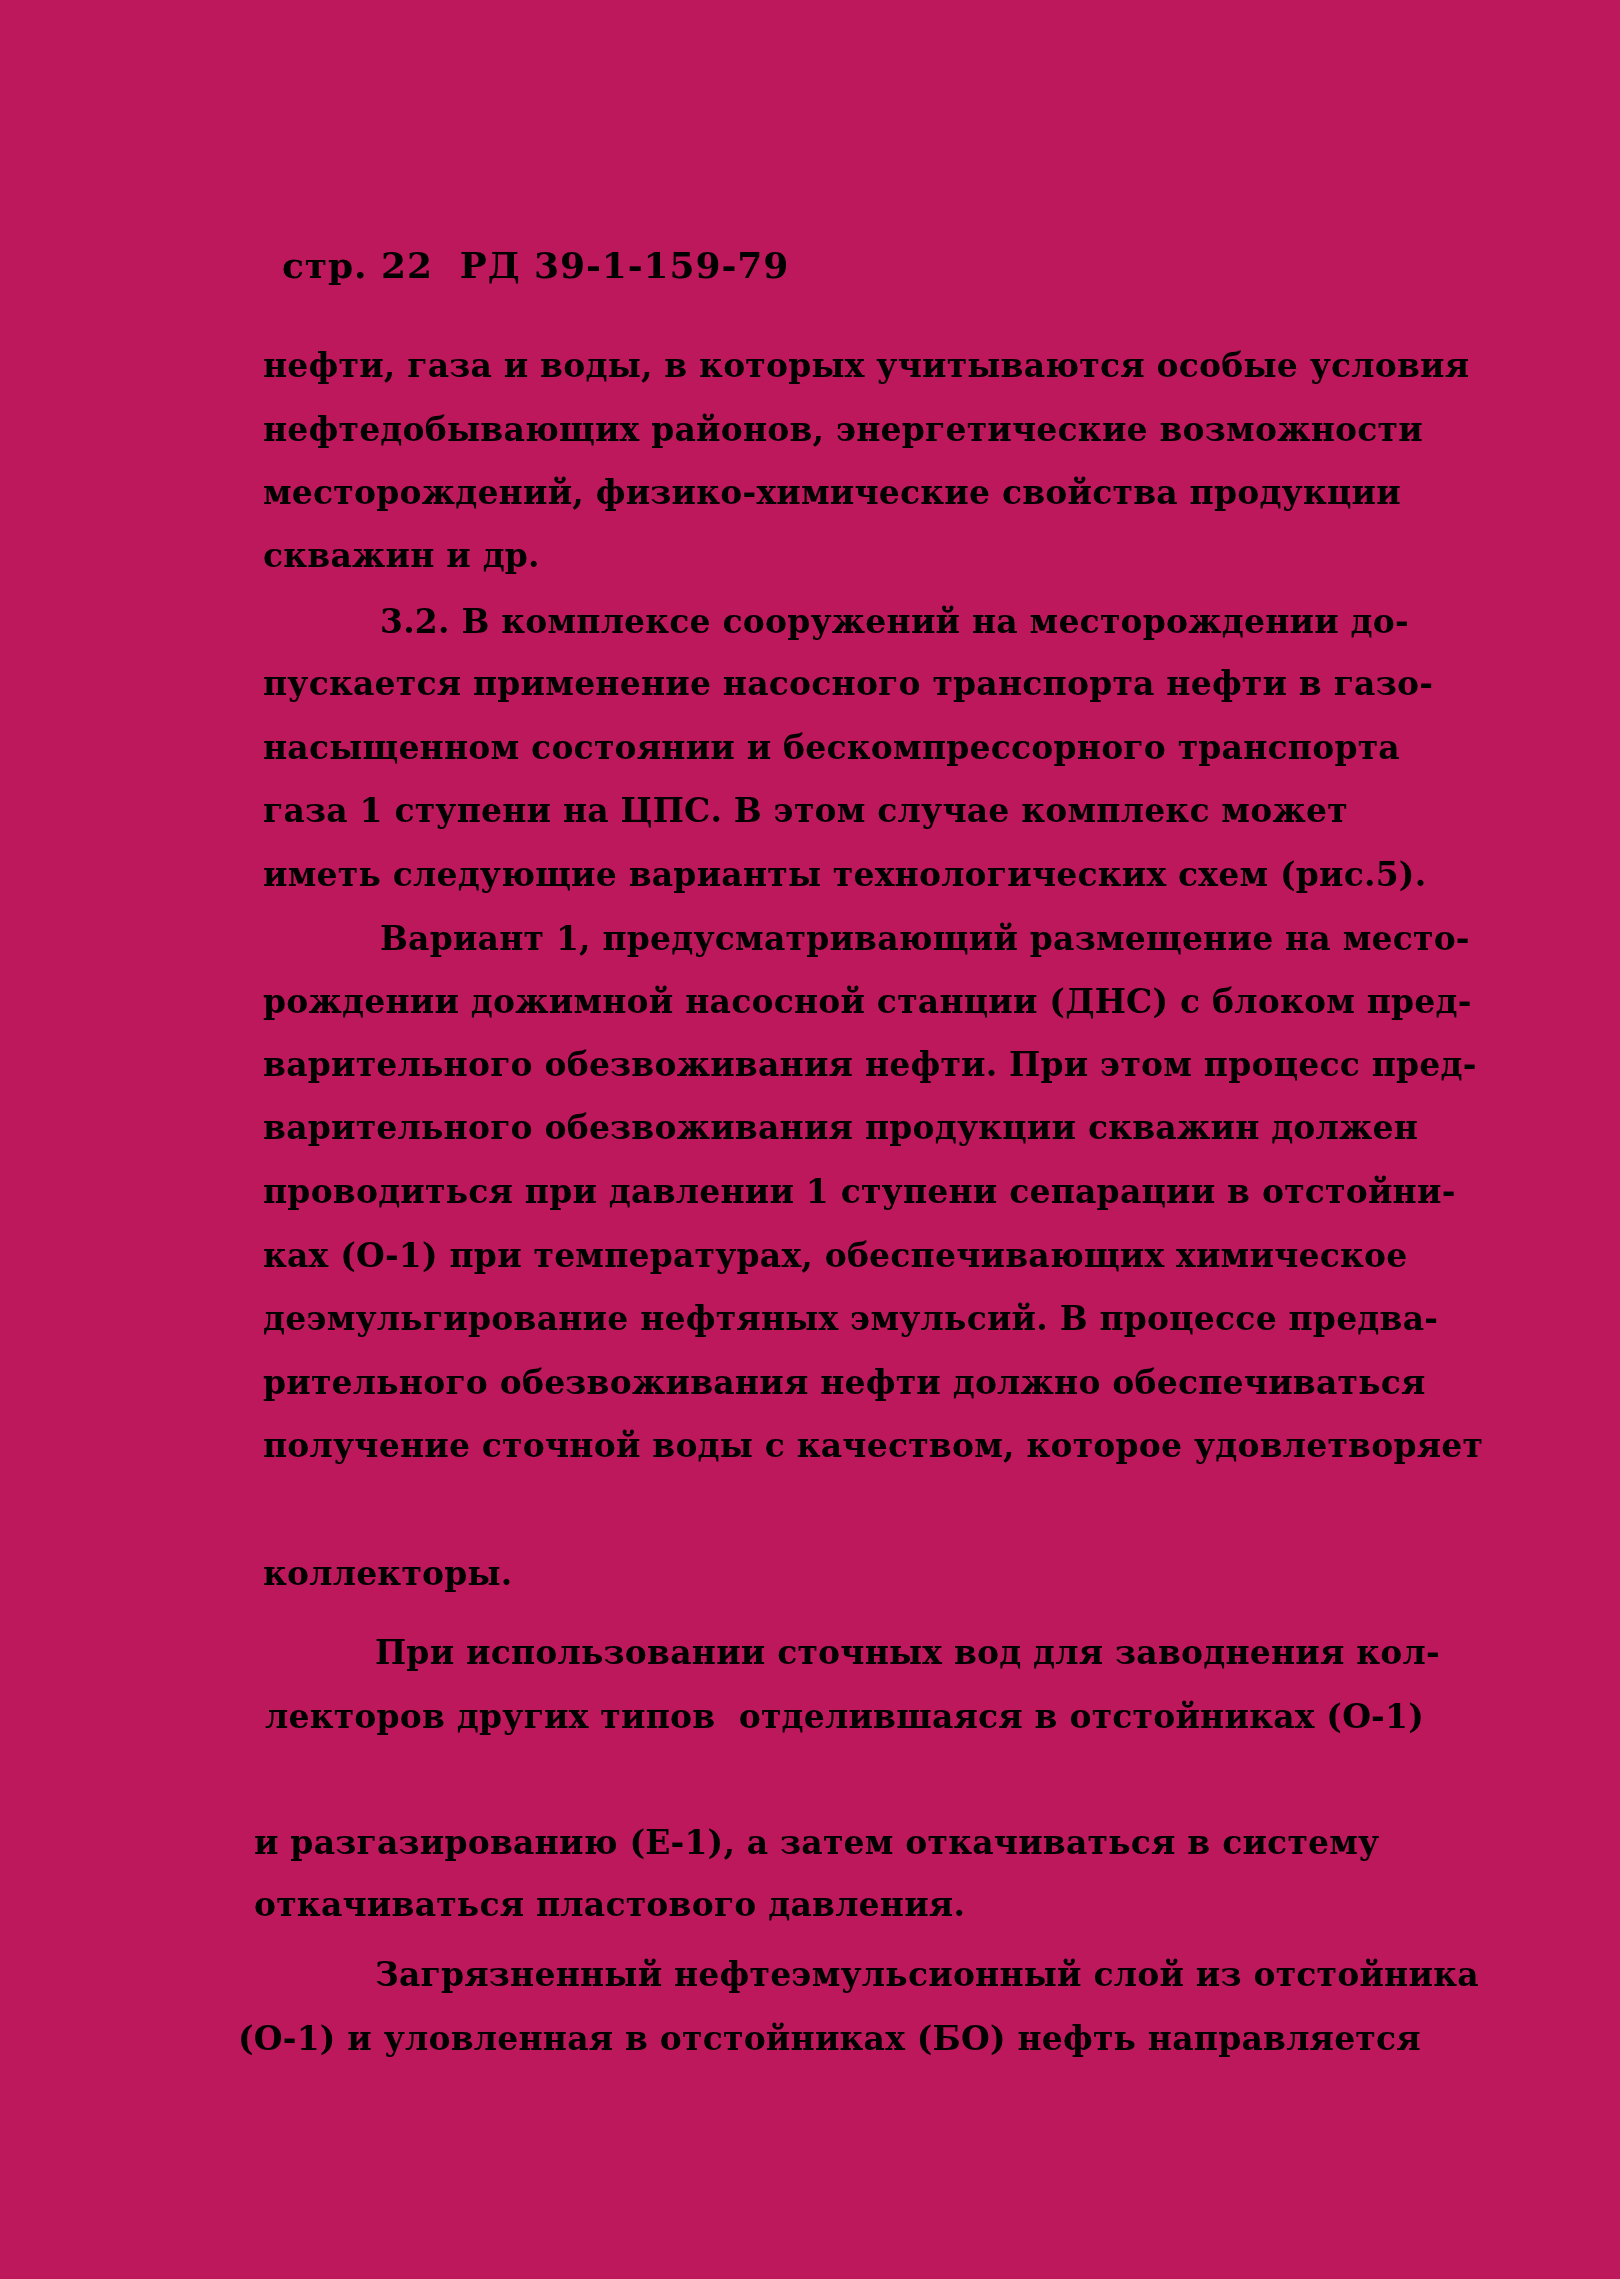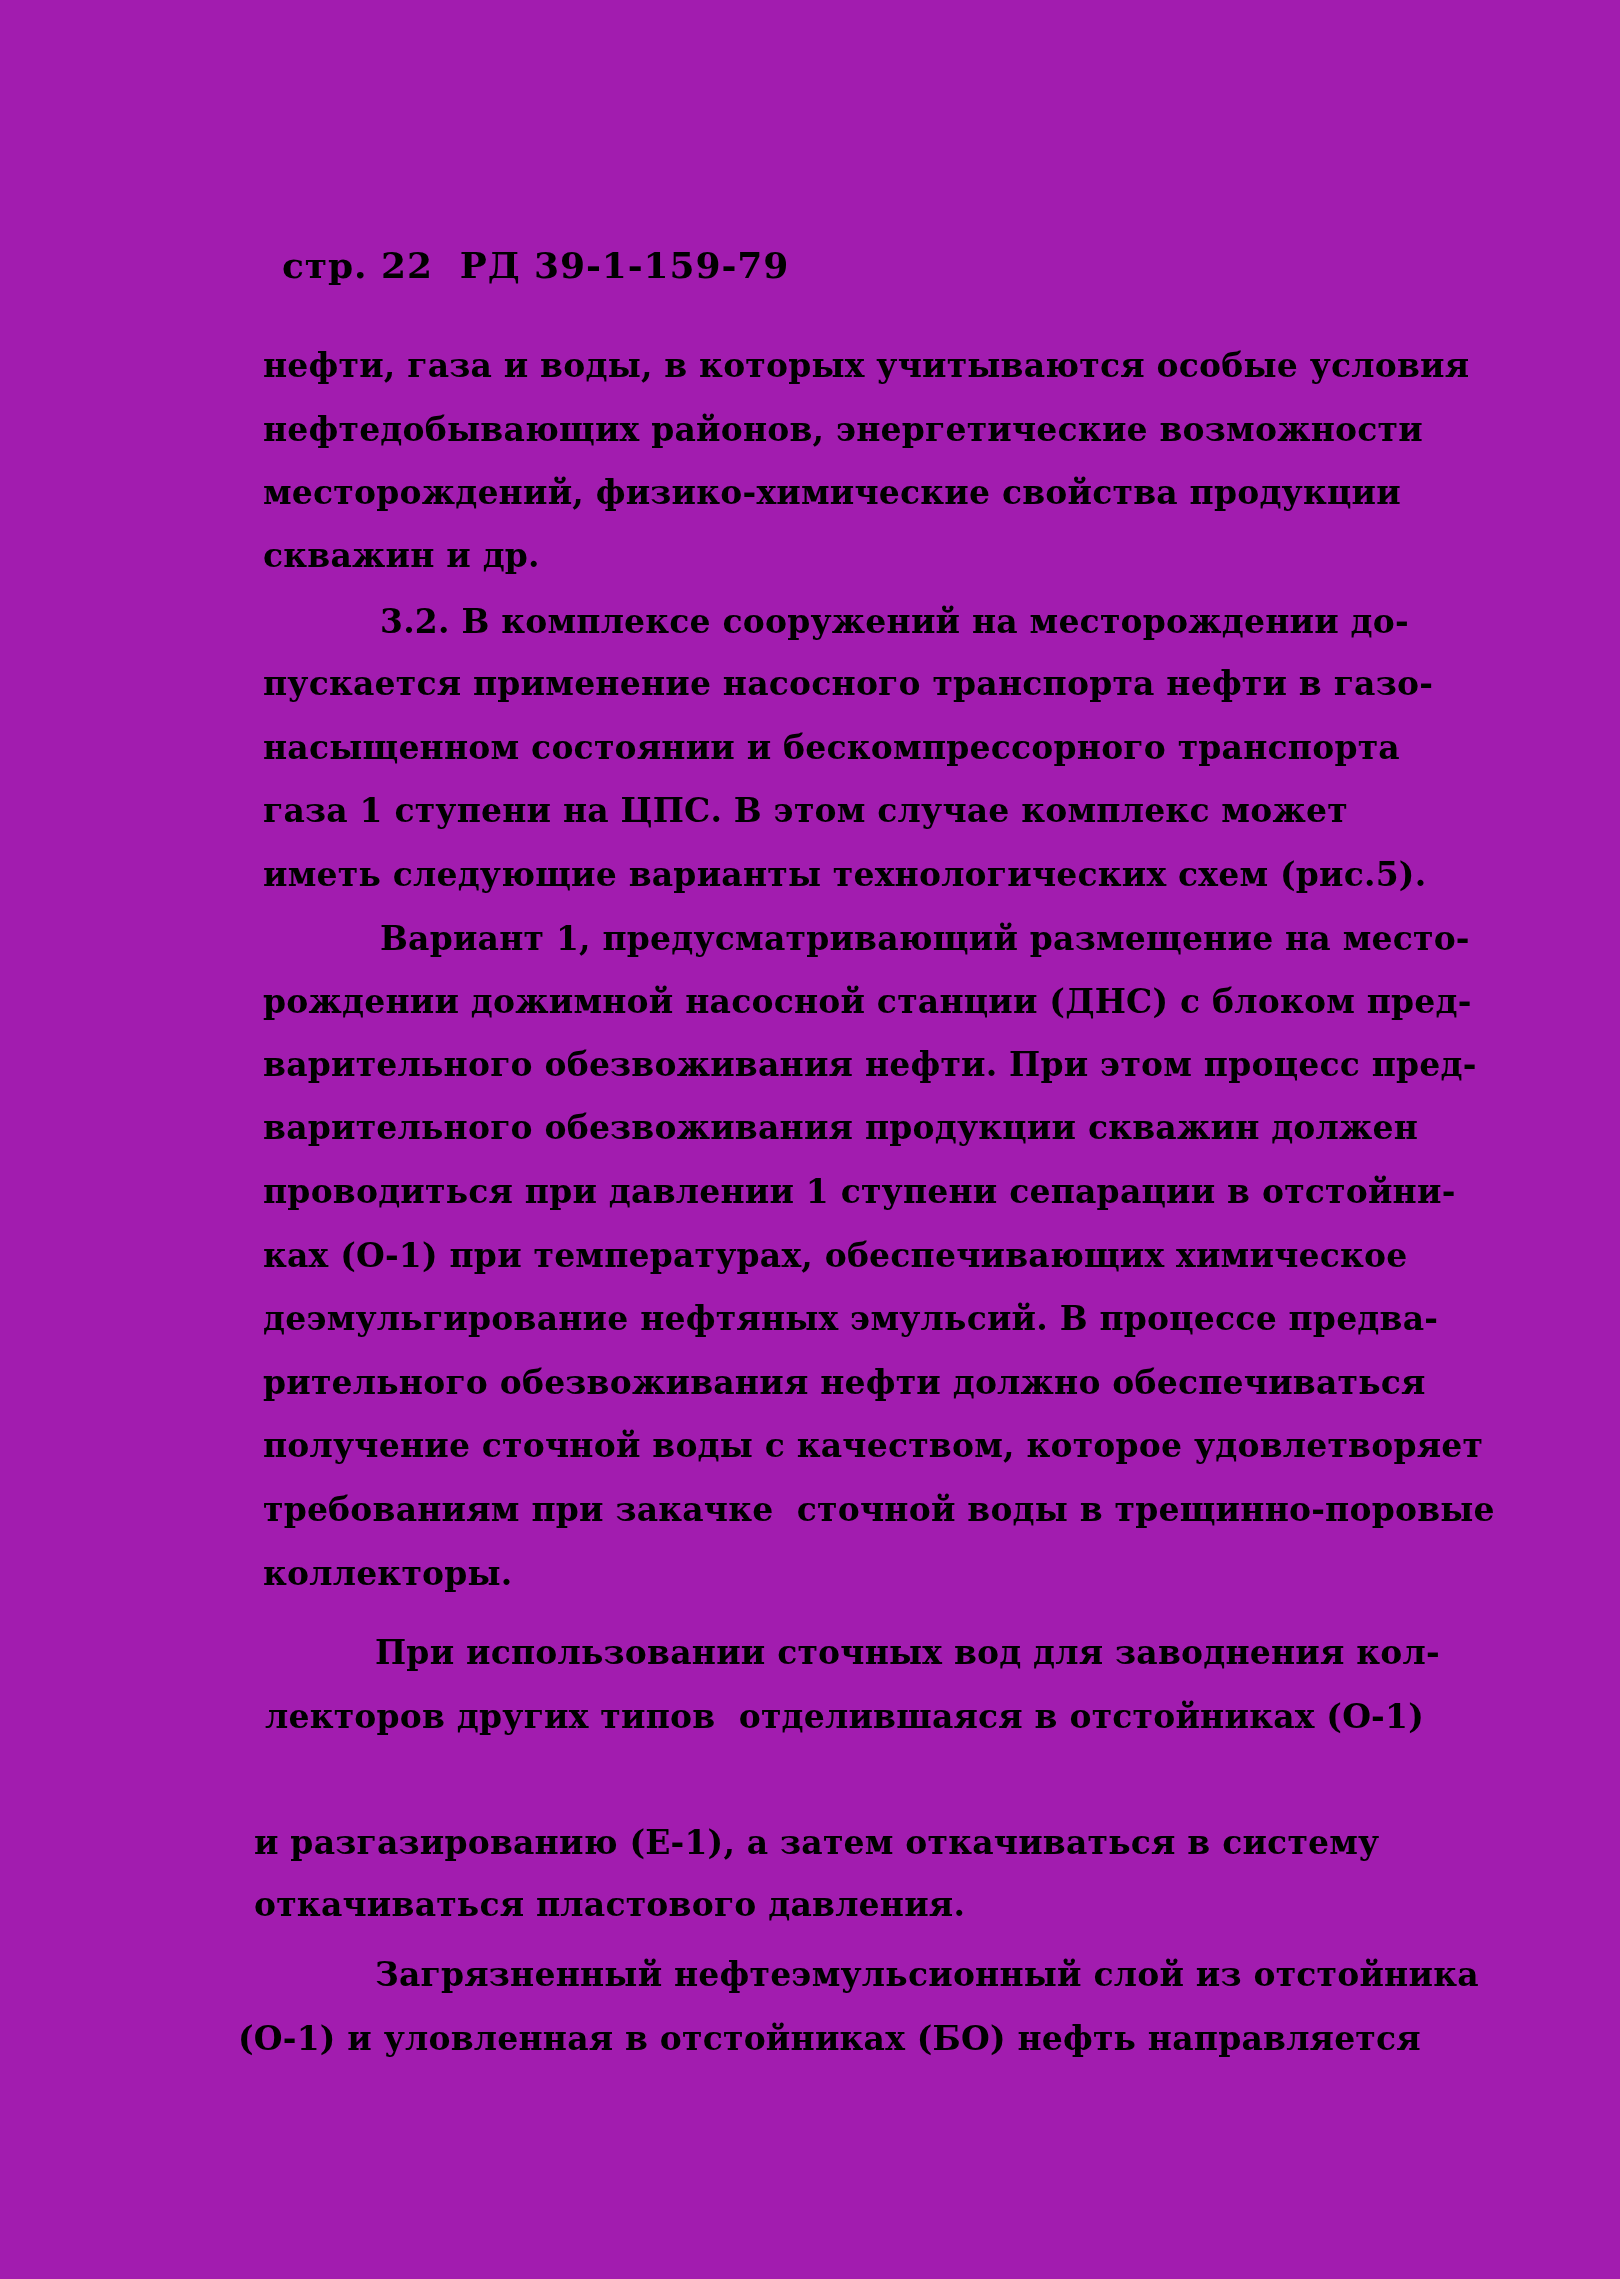--- a/index.html
+++ b/index.html
@@ -1,17 +1,17 @@
 <!DOCTYPE html>
 <html style="font-size:15px"><head>
 <meta charset="utf-8">
 <style>
   html, body { margin: 0; padding: 0; background: #ffffff; }
   body { width: 1620px; height: 2280px; position: relative; overflow: hidden; }
-  .page { position: absolute; left: 0; top: 0; width: 1620px; height: 2280px; background: #a21caf; color: #000; }
+  .page { position: absolute; left: 0; top: 0; width: 1620px; height: 2280px; background: #be185d; color: #000; }
   .header { position: absolute; left: 282px; top: 244px; font-family: "DejaVu Serif", serif; font-weight: bold; font-size: 36px; letter-spacing: 0.9px; white-space: pre; }
   .line { position: absolute; left: 263px; font-family: "DejaVu Serif", serif; font-weight: bold; font-size: 33px; white-space: pre; letter-spacing: 0.2px; transform-origin: left center; }
 </style>
 </head>
 <body>
 
 <div class="page">
   <div class="header">стр. 22  РД 39-1-159-79</div>
 
   <div class="line" style="top:346px;left:263px;width:1117px;">нефти, газа и воды, в которых учитываются особые условия</div>
@@ -27,21 +27,20 @@
 
   <div class="line" style="top:919px;left:380px;">Вариант 1, предусматривающий размещение на место-</div>
   <div class="line" style="top:982px;left:263px;">рождении дожимной насосной станции (ДНС) с блоком пред-</div>
   <div class="line" style="top:1045px;left:263px;">варительного обезвоживания нефти. При этом процесс пред-</div>
   <div class="line" style="top:1108px;left:263px;">варительного обезвоживания продукции скважин должен</div>
   <div class="line" style="top:1172px;left:263px;">проводиться при давлении 1 ступени сепарации в отстойни-</div>
   <div class="line" style="top:1236px;left:263px;">ках (О-1) при температурах, обеспечивающих химическое</div>
   <div class="line" style="top:1299px;left:263px;">деэмульгирование нефтяных эмульсий. В процессе предва-</div>
   <div class="line" style="top:1363px;left:263px;">рительного обезвоживания нефти должно обеспечиваться</div>
   <div class="line" style="top:1426px;left:263px;">получение сточной воды с качеством, которое удовлетворяет</div>
-  <div class="line" style="top:1490px;left:263px;">требованиям при закачке  сточной воды в трещинно-поровые</div>
   <div class="line" style="top:1554px;left:263px;">коллекторы.</div>
 
   <div class="line" style="top:1633px;left:375px;">При использовании сточных вод для заводнения кол-</div>
   <div class="line" style="top:1697px;left:265px;">лекторов других типов  отделившаяся в отстойниках (О-1)</div>
   <div class="line" style="top:1823px;left:254px;">и разгазированию (Е-1), а затем откачиваться в систему</div>
   <div class="line" style="top:1885px;left:254px;">откачиваться пластового давления.</div>
 
   <div class="line" style="top:1955px;left:375px;">Загрязненный нефтеэмульсионный слой из отстойника</div>
   <div class="line" style="top:2019px;left:238px;">(О-1) и уловленная в отстойниках (БО) нефть направляется</div>
 </div>

